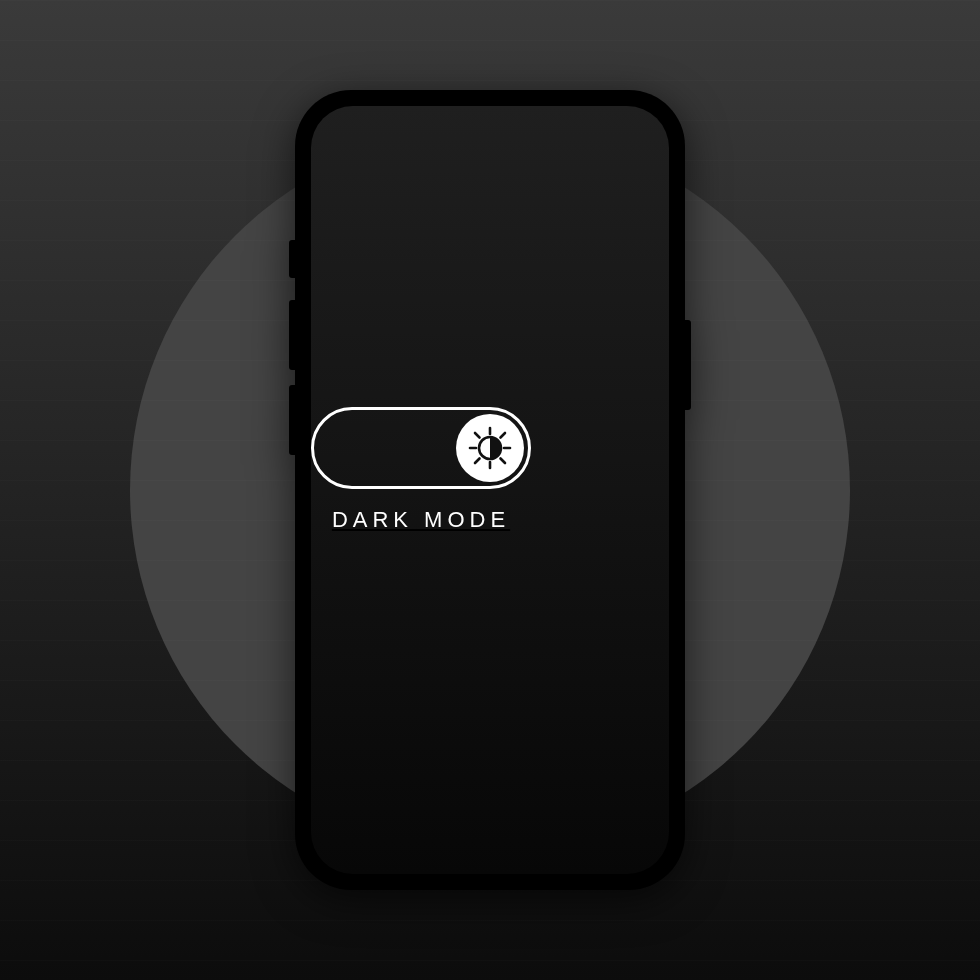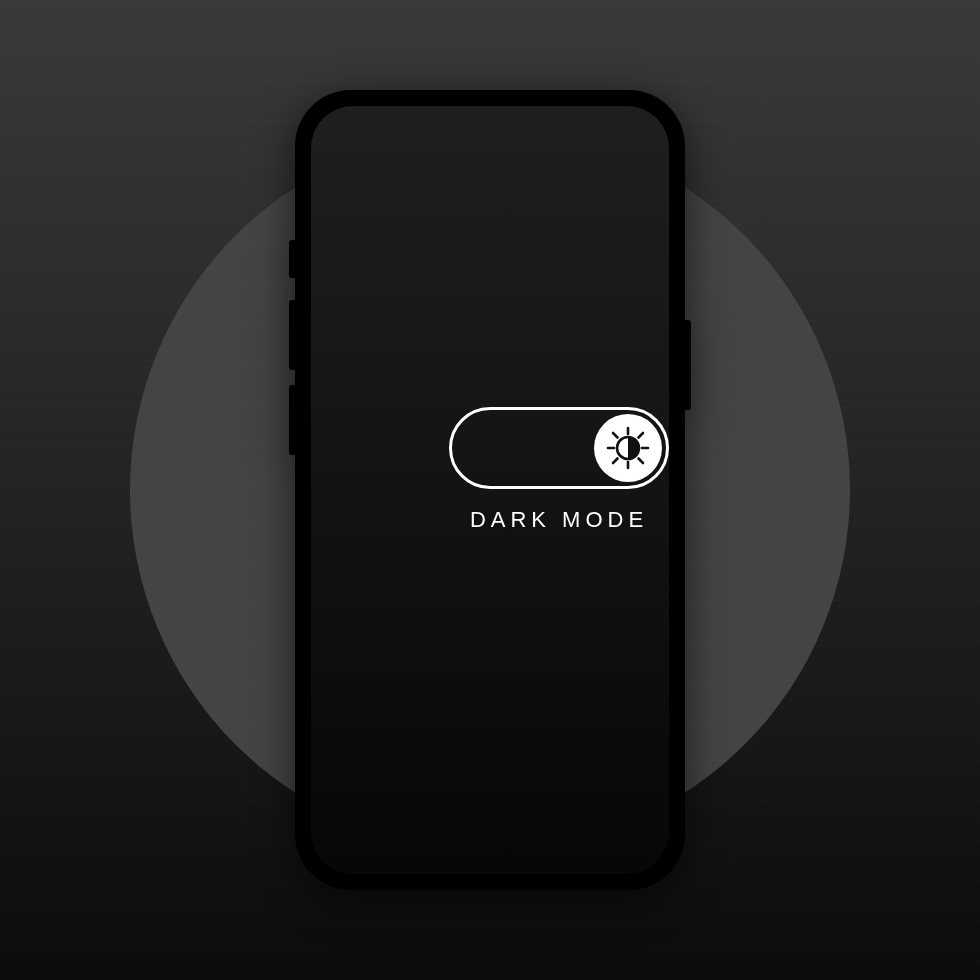--- a/index.html
+++ b/index.html
@@ -55,22 +55,23 @@
   .phone-screen {
     position: absolute;
     top: 16px;
     left: 16px;
     right: 16px;
     bottom: 16px;
     background: linear-gradient(to bottom, #1f1f1f 0%, #070707 100%);
     border-radius: 42px;
     display: flex;
     flex-direction: column;
-    align-items: flex-end;
+    align-items: flex-start;
     justify-content: center;
+    text-decoration: underline;
   }
   .side-btn {
     position: absolute;
     background: #000;
     border-radius: 4px;
   }
   .btn-left-1 { left: -6px; top: 150px; width: 6px; height: 38px; border-radius: 3px 0 0 3px; }
   .btn-left-2 { left: -6px; top: 210px; width: 6px; height: 70px; border-radius: 3px 0 0 3px; }
   .btn-left-3 { left: -6px; top: 295px; width: 6px; height: 70px; border-radius: 3px 0 0 3px; }
   .btn-right  { right: -6px; top: 230px; width: 6px; height: 90px; border-radius: 0 3px 3px 0; }

